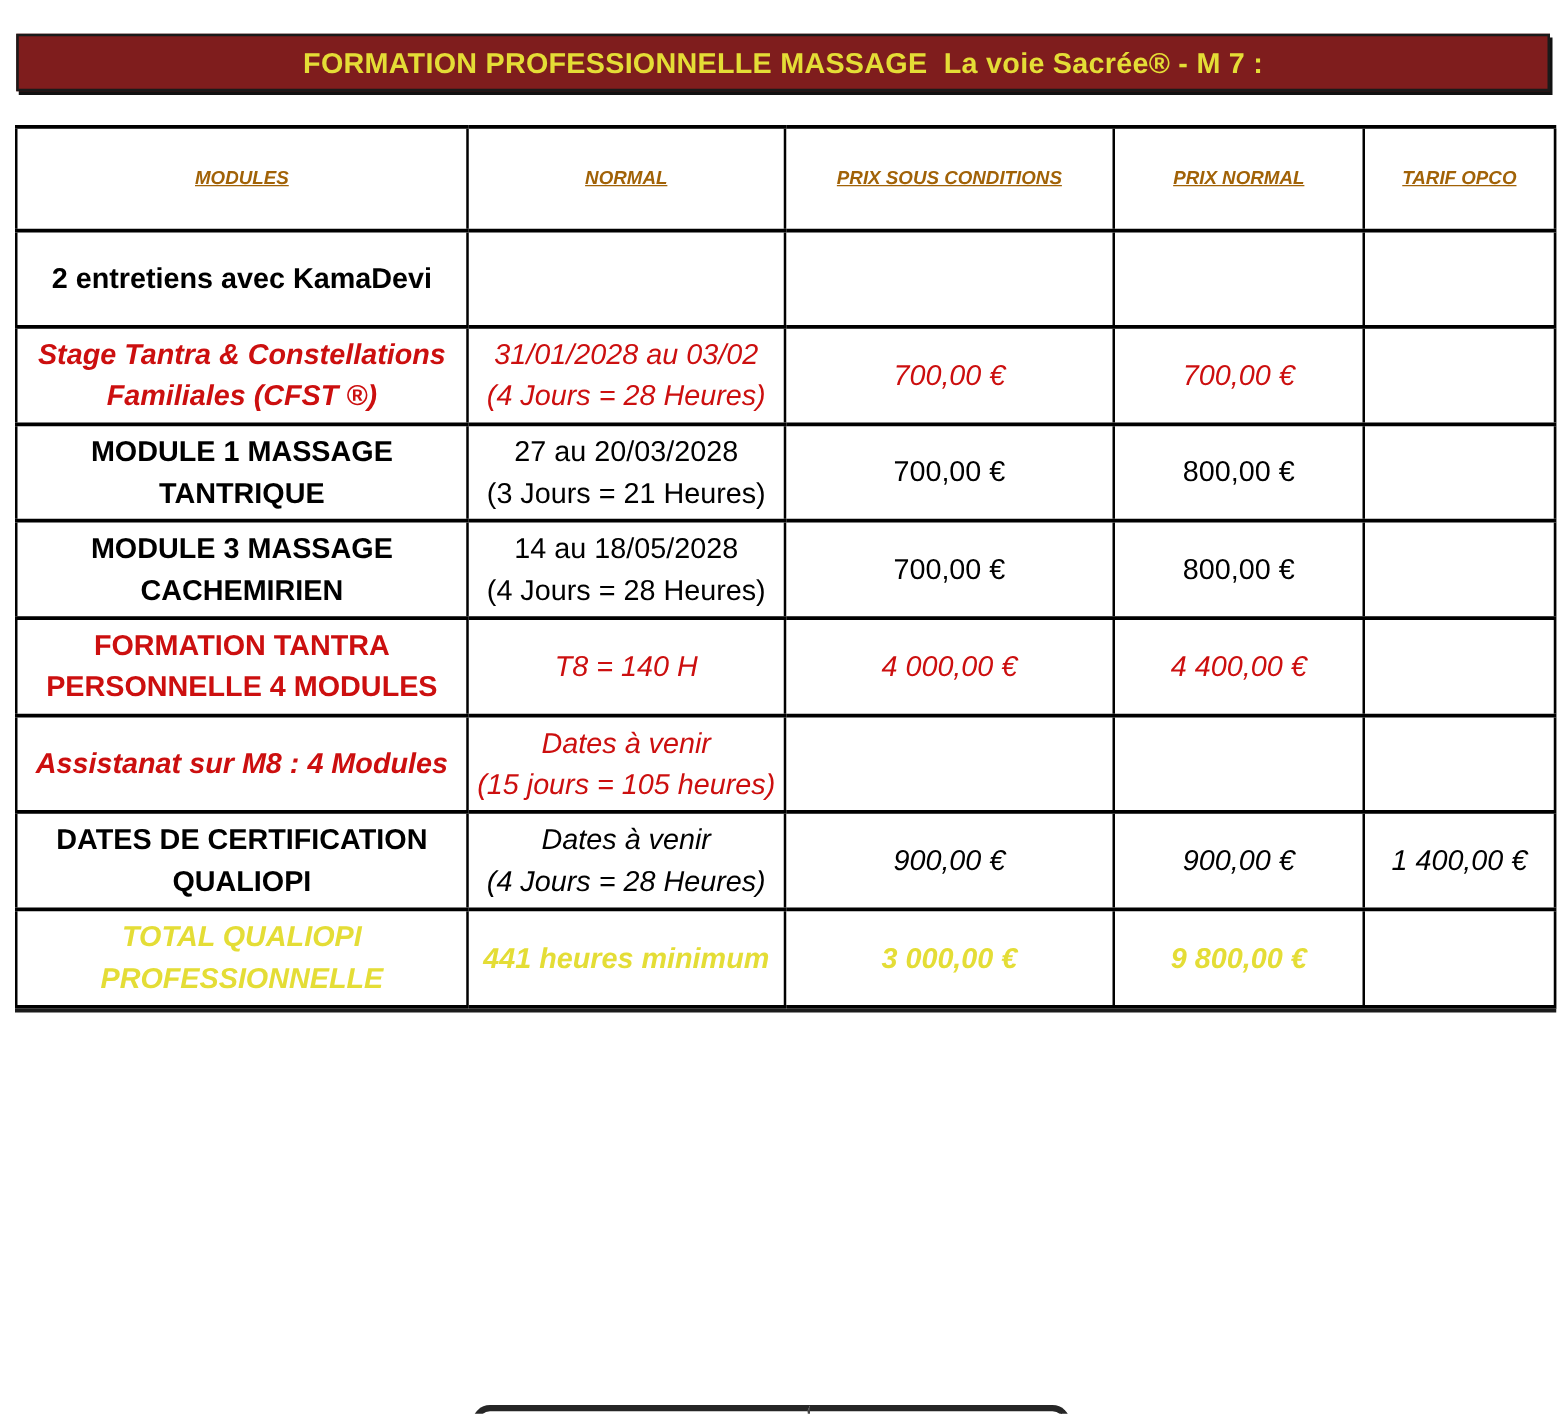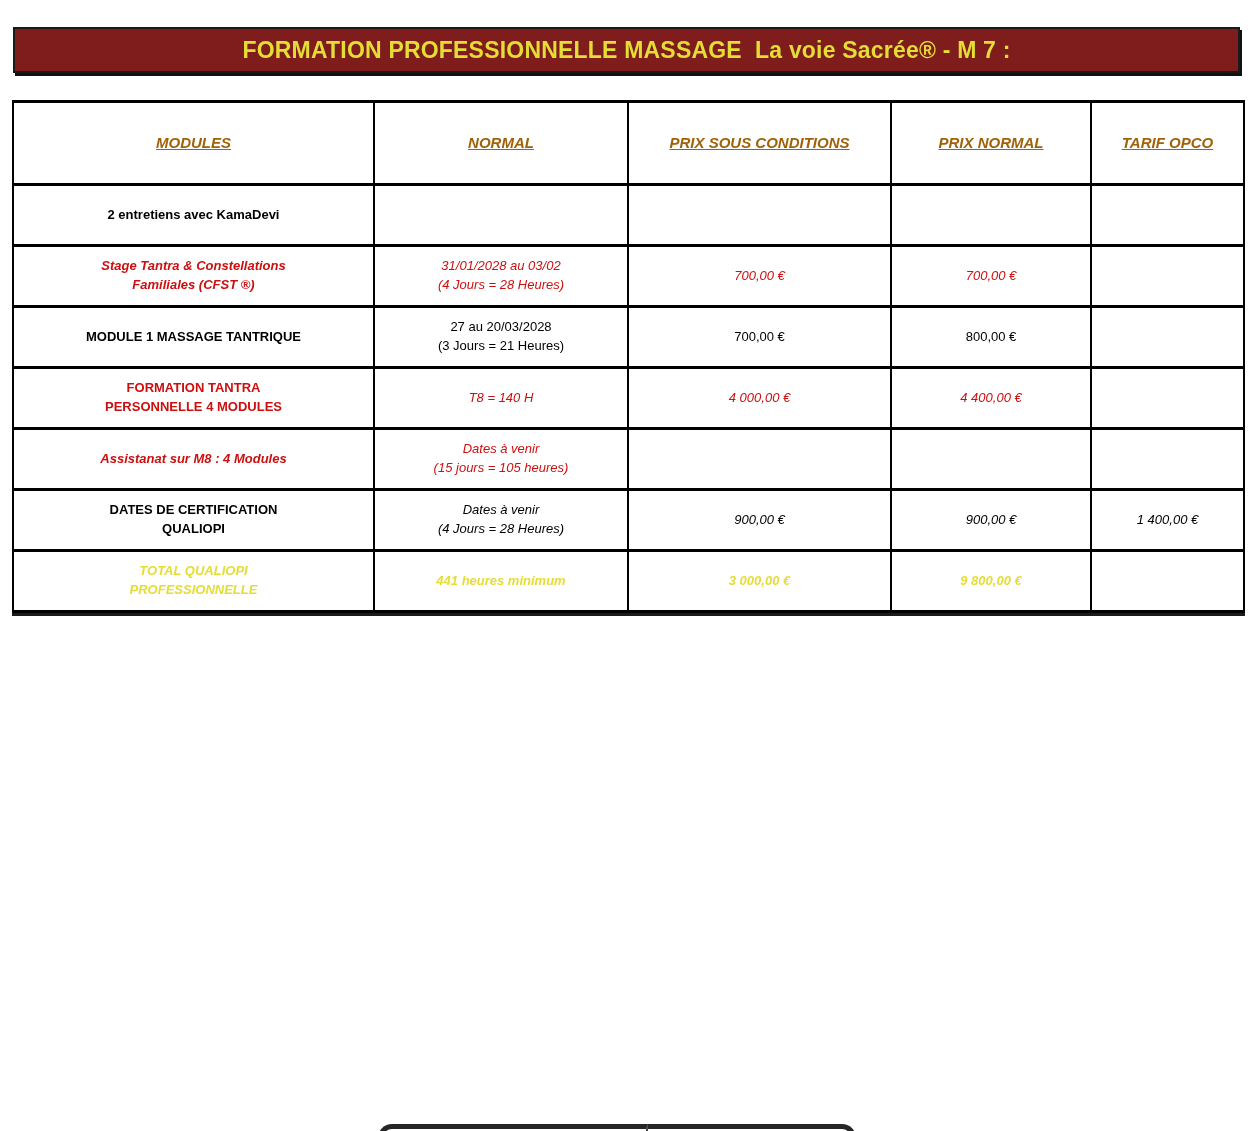--- a/index.html
+++ b/index.html
@@ -48,22 +48,22 @@
   table.pricing td, table.pricing th {
     border: 2px solid #000000;
     border-top-width: 3px;
     border-bottom-width: 3px;
     text-align: center;
     vertical-align: middle;
     padding: 4px 6px;
     box-sizing: border-box;
     white-space: pre-line;
     line-height: 1.45;
-    font-size: 13px;
-    height: 61px;
+    font-size: 23px;
+    height: 77px;
     overflow: hidden;
   }
   table.pricing th {
     color: #a16207;
     font-weight: bold;
     font-style: italic;
     font-size: 15px;
     text-decoration: underline;
   }
 
@@ -143,20 +143,29 @@
     <tr>
       <td class="c-black b">MODULE 1 MASSAGE TANTRIQUE</td>
       <td class="c-black">27 au 20/03/2028
 (3 Jours = 21 Heures)</td>
       <td class="c-black">700,00 €</td>
       <td class="c-black">800,00 €</td>
       <td></td>
     </tr>
 
 
+    <tr>
+      <td class="c-black b">MODULE 3 MASSAGE
+CACHEMIRIEN</td>
+      <td class="c-black">14 au 18/05/2028
+(4 Jours = 28 Heures)</td>
+      <td class="c-black">700,00 €</td>
+      <td class="c-black">800,00 €</td>
+      <td></td>
+    </tr>
 
 
     <tr>
       <td class="c-red b">FORMATION TANTRA
 PERSONNELLE 4 MODULES</td>
       <td class="c-red i">T8 = 140 H</td>
       <td class="c-red i">4 000,00 €</td>
       <td class="c-red i">4 400,00 €</td>
       <td></td>
     </tr>

